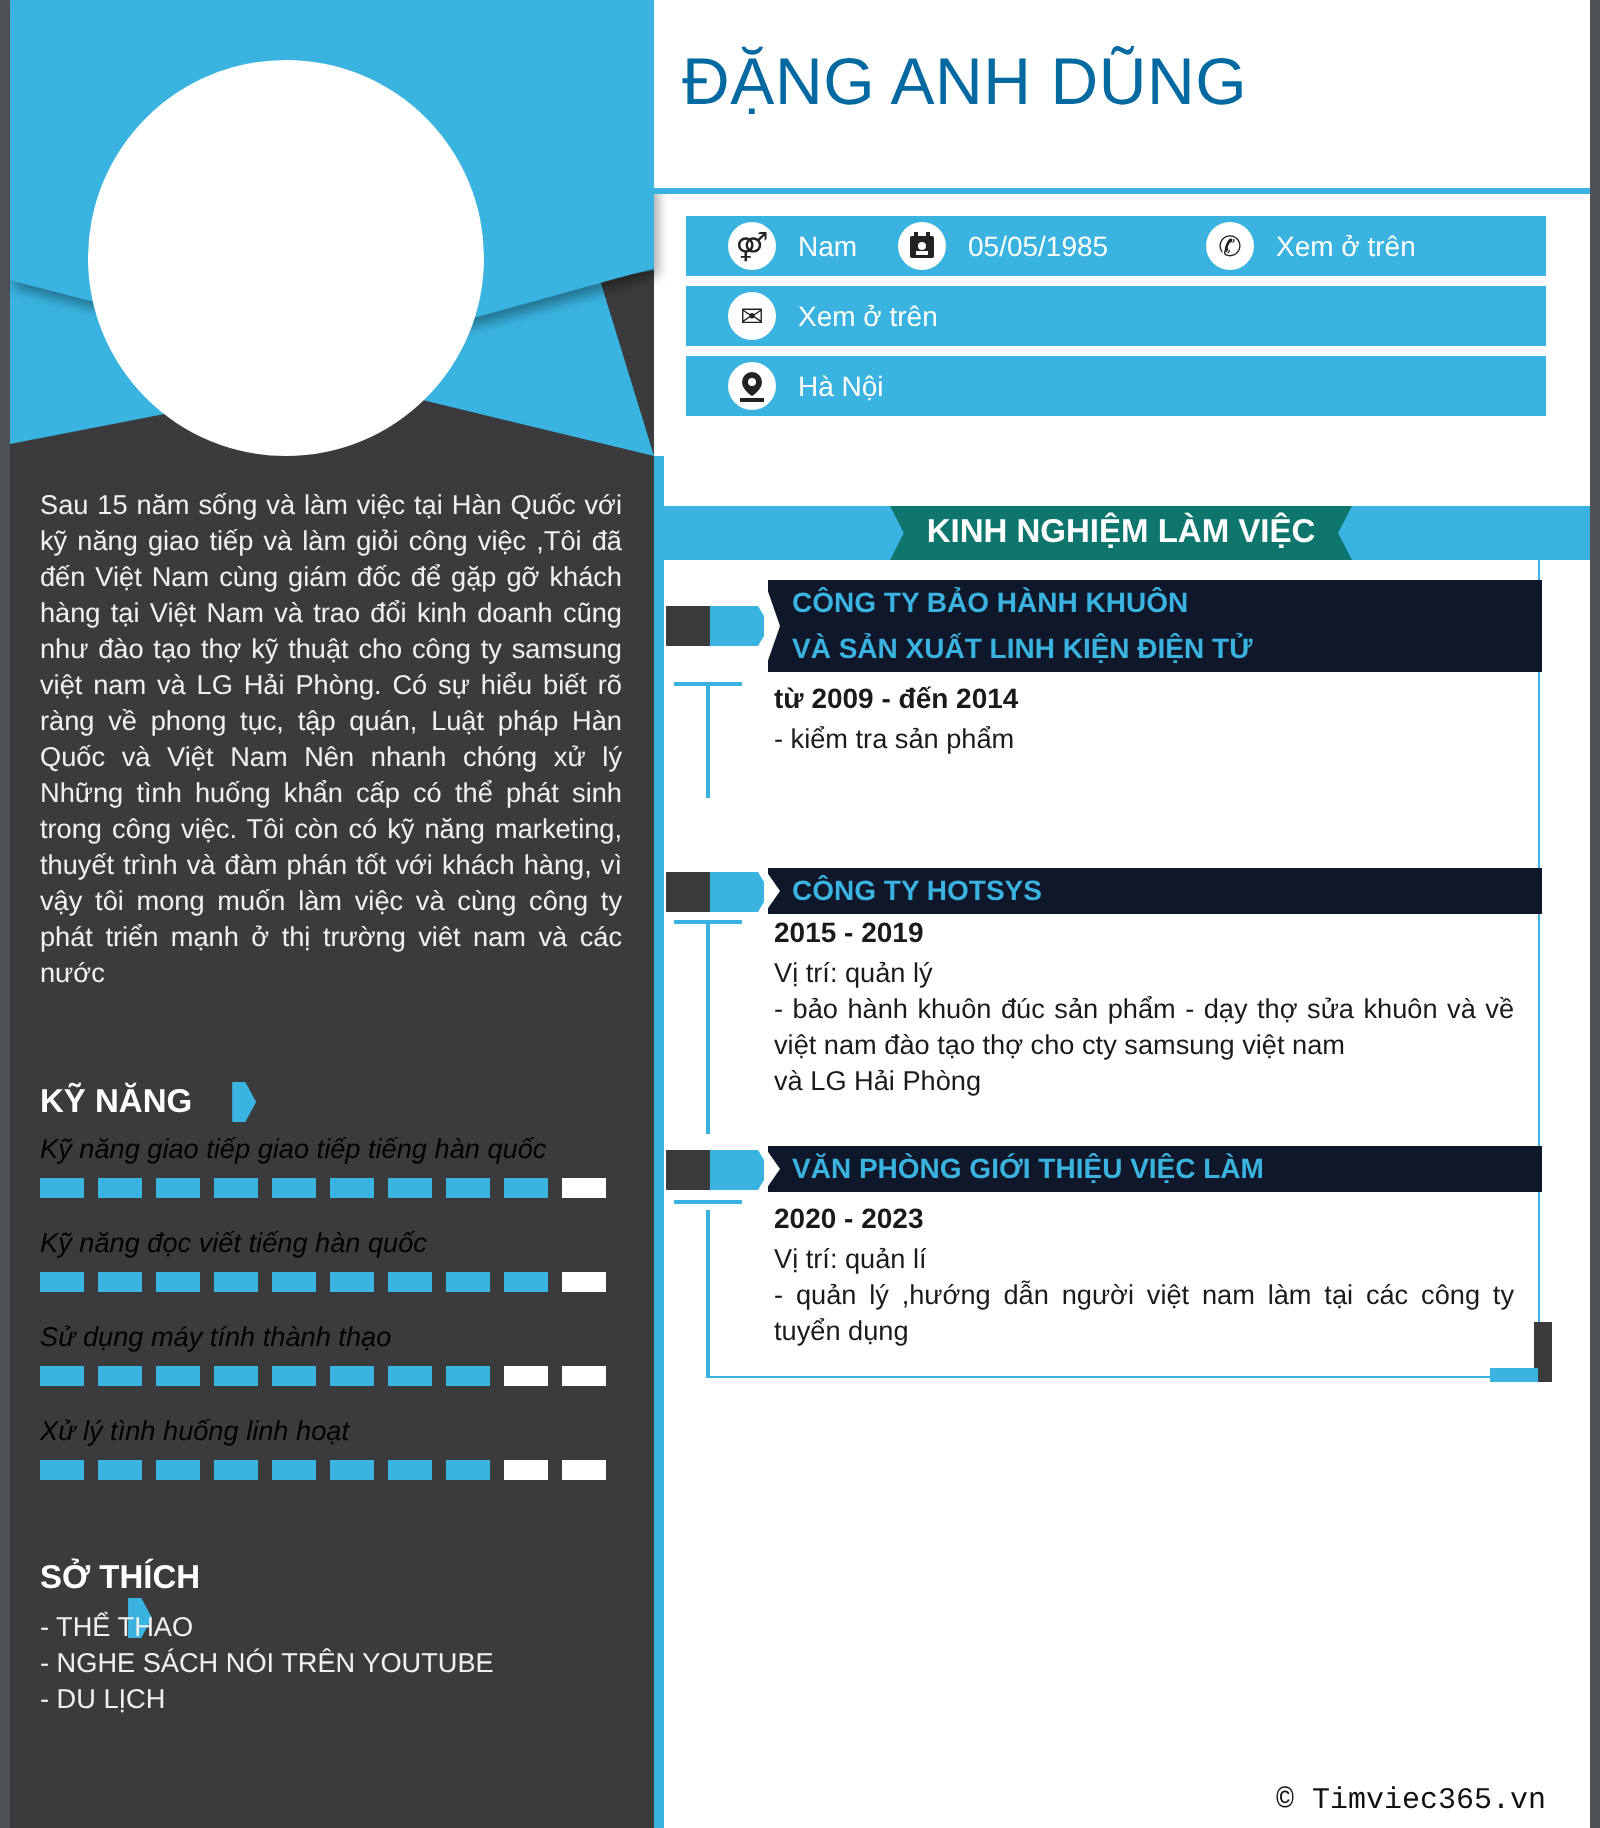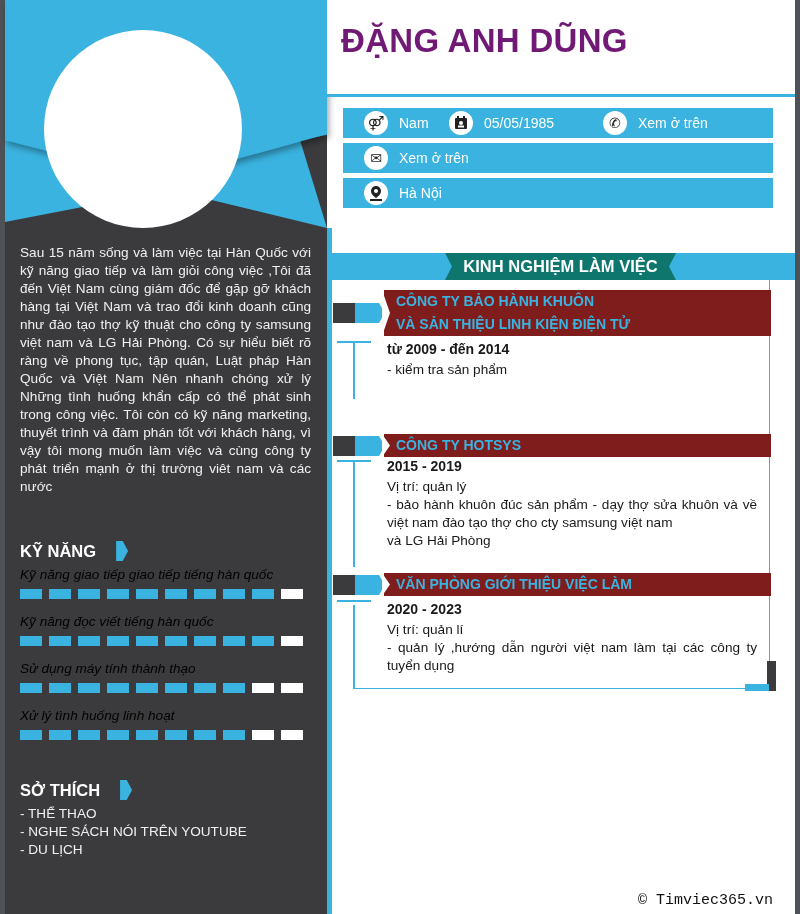--- a/index.html
+++ b/index.html
@@ -25,37 +25,37 @@
   .skills { position: absolute; left: 20px; top: 566px; width: 290px; }
   .skill { margin-bottom: 14px; }
   .skill-label { color: #000000; font-size: 13.6px; line-height: 18px; margin-bottom: 5px; font-style: italic; }
   .skill-bar { display: flex; gap: 7px; }
   .seg { width: 22px; height: 10px; background: #3ab3e0; }
   .seg.off { background: #ffffff; }
 
   .hobbies { position: absolute; left: 20px; top: 805px; color: #f0f0f0; font-size: 13.6px; line-height: 18px; }
 
   
-  .name { position: absolute; left: 341px; top: 22px; font-size: 33px; font-weight: bold; color: #701a75; letter-spacing: 0.3px; }
+  .name { position: absolute; left: 341px; top: 22px; font-size: 33px; font-weight: normal; color: #0369a1; letter-spacing: 0.3px; }
   .header-line { position: absolute; left: 327px; top: 94px; width: 468px; height: 3px; background: #3ab3e0; }
 
   .info-row { position: absolute; left: 343px; width: 430px; height: 30px; background: #3ab3e0; display: flex; align-items: center; color: #ffffff; font-size: 14px; }
   .info-item { display: flex; align-items: center; position: absolute; top: 3px; }
   .icon-circle { width: 24px; height: 24px; border-radius: 50%; background: #ffffff; display: flex; align-items: center; justify-content: center; color: #222; font-size: 14px; font-weight: bold; margin-right: 11px; }
 
   
   .exp-banner { position: absolute; left: 332px; top: 253px; width: 463px; height: 27px; background: #3ab3e0; }
   .exp-banner-label { position: absolute; left: 445px; top: 253px; width: 231px; height: 27px; background: #0f766e; clip-path: polygon(0 0, 100% 0, 97% 50%, 100% 100%, 0 100%, 3% 50%); color: #ffffff; font-weight: bold; font-size: 16.5px; display: flex; align-items: center; justify-content: center; }
 
   .exp-frame { position: absolute; left: 353px; top: 280px; width: 417px; height: 409px; border-right: 1.5px solid #3ab3e0; border-bottom: 1.5px solid #3ab3e0; }
   .exp-frame-left { position: absolute; left: 353px; top: 605px; width: 1.5px; height: 84px; background: #3ab3e0; }
   .corner-dark { position: absolute; left: 767px; top: 661px; width: 9px; height: 30px; background: #3b3b3d; }
   .corner-blue { position: absolute; left: 745px; top: 684px; width: 24px; height: 7px; background: #3ab3e0; }
 
-  .company-head { position: absolute; left: 384px; width: 387px; background: #7f1d1d; color: #3ab3e0; font-weight: bold; font-size: 14px; line-height: 23px; padding-left: 12px; }
+  .company-head { position: absolute; left: 384px; width: 387px; background: #0f172a; color: #3ab3e0; font-weight: bold; font-size: 14px; line-height: 23px; padding-left: 12px; }
   .company-head::before { content: ""; position: absolute; left: -2px; top: 0; width: 8px; height: 100%; background: #ffffff; clip-path: polygon(0 0, 100% 50%, 0 100%); }
   .marker { position: absolute; left: 333px; width: 52px; height: 20px; }
   .marker .dk { position: absolute; left: 0; top: 0; width: 22px; height: 20px; background: #3b3b3d; }
   .marker .bl { position: absolute; left: 22px; top: 0; width: 30px; height: 20px; background: #3ab3e0; clip-path: polygon(0 0, 80% 0, 100% 50%, 80% 100%, 0 100%); }
 
   .tick-h { position: absolute; left: 337px; width: 34px; height: 1.5px; background: #3ab3e0; }
   .tick-v { position: absolute; left: 353px; width: 1.5px; background: #3ab3e0; }
 
   .job { position: absolute; left: 387px; width: 370px; font-size: 13.6px; line-height: 18px; color: #1a1a1a; text-align: justify; }
   .job .period { font-weight: bold; font-size: 14px; margin-bottom: 3px; }
@@ -146,21 +146,21 @@
         <span class="seg"></span>
         <span class="seg"></span>
         <span class="seg"></span>
         <span class="seg"></span>
         <span class="seg off"></span>
         <span class="seg off"></span>
       </div>
   </div>
 </div>
 
-<div class="section-title" style="top:780px;">
+<div class="section-title" style="top:780px;flex-direction:column;">
   <span>SỞ THÍCH</span>
   <span class="arrow"></span>
 </div>
 <div class="hobbies">
   <div>- THỂ THAO</div>
   <div>- NGHE SÁCH NÓI TRÊN YOUTUBE</div>
   <div>- DU LỊCH</div>
 </div>
 
 <div class="name">ĐẶNG ANH DŨNG</div>
@@ -216,21 +216,21 @@
 <div class="exp-frame-left"></div>
 <div class="corner-dark"></div>
 <div class="corner-blue"></div>
 
 <div class="marker" style="top:303px;">
     <div class="dk"></div>
     <div class="bl"></div>
   </div>
 <div class="company-head" style="top:290px; height:46px;">
   <div>CÔNG TY BẢO HÀNH KHUÔN</div>
-  <div>VÀ SẢN THIỆU LINH KIỆN ĐIỆN TỬ</div>
+  <div>VÀ SẢN XUẤT LINH KIỆN ĐIỆN TỬ</div>
 </div>
 <div class="tick-h" style="top:341px;"></div>
 <div class="tick-v" style="top:341px; height:58px;"></div>
 <div class="job" style="top:340px;">
   <div class="period">từ 2009 - đến 2014</div>
   <div>- kiểm tra sản phẩm</div>
 </div>
 
 <div class="marker" style="top:436px;">
     <div class="dk"></div>

